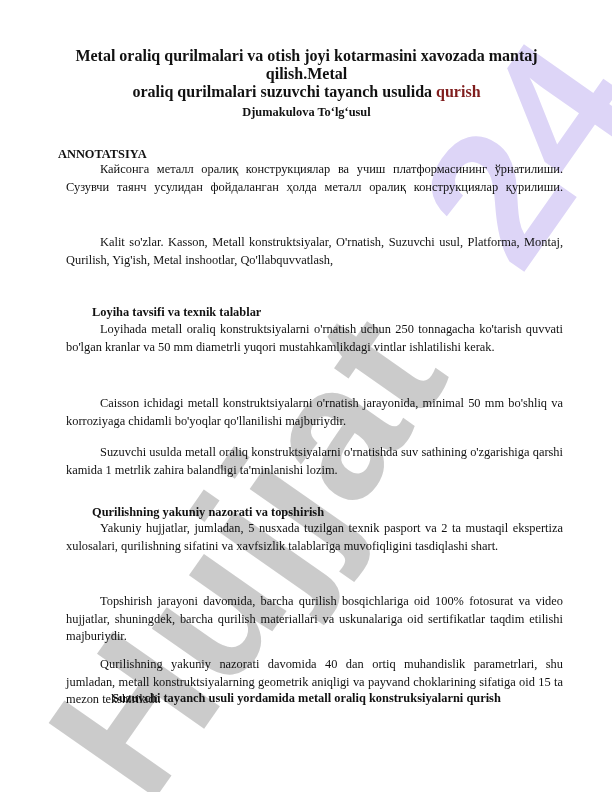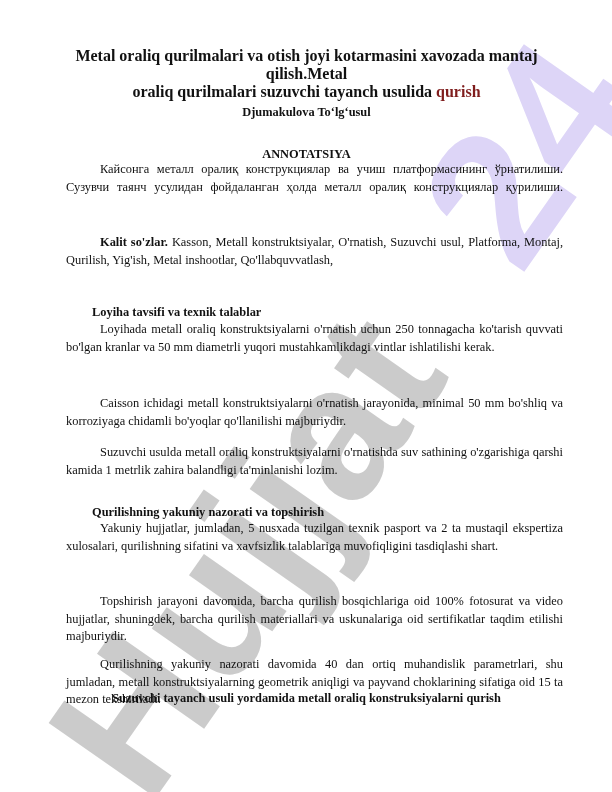--- a/index.html
+++ b/index.html
@@ -2,26 +2,26 @@
 <html><head>
   <meta charset="utf-8">
   <style>
     html, body { margin: 0; padding: 0; background: #ffffff; }
     body { width: 612px; height: 792px; position: relative; overflow: hidden; font-family: "Liberation Serif", "DejaVu Serif", serif; color: #111; }
     .watermark { position: absolute; left: 0; top: 0; width: 612px; height: 792px; z-index: 0; pointer-events: none; }
     .page { position: absolute; left: 58px; top: 0; width: 497px; z-index: 1; font-size: 12.4px; line-height: 17.6px; }
     .title { position: absolute; top: 47px; left: 0; width: 497px; text-align: center; font-weight: bold; font-size: 16px; line-height: 18px; }
     .title .accent { color: #7f1d1d; }
     .author { position: absolute; top: 104px; left: 0; width: 497px; text-align: center; font-weight: bold; }
-    .ann-head { position: absolute; top: 146px; left: 0; width: 497px; text-align: center; font-weight: bold; }
+    .ann-head { position: absolute; top: 146px; left: 0; width: 497px; text-align: left; font-weight: bold; }
     .para { position: absolute; left: 8px; width: 497px; text-align: justify; text-indent: 34px; }
     .para.last-justify { text-align-last: justify; }
     .heading { position: absolute; left: 34px; font-weight: bold; }
     .center-heading { position: absolute; left: 0; width: 497px; text-align: center; font-weight: bold; }
-    .kw-label { font-weight: bold; }
+    .kw-label { font-weight: normal; }
   </style>
 </head>
 <body>
 
 <svg class="watermark" viewBox="0 0 612 792" xmlns="http://www.w3.org/2000/svg">
   <g transform="translate(300 470) rotate(-55)">
     <text x="-100" y="70" font-family="Liberation Sans, DejaVu Sans, sans-serif" font-weight="bold" font-size="190" fill="#c8c8c8" fill-opacity="0.95" text-anchor="middle">Hujjat</text>
     <text x="390" y="70" font-family="Liberation Sans, DejaVu Sans, sans-serif" font-weight="bold" font-size="190" fill="#ddd5f7" text-anchor="middle">24</text>
   </g>
 </svg>

